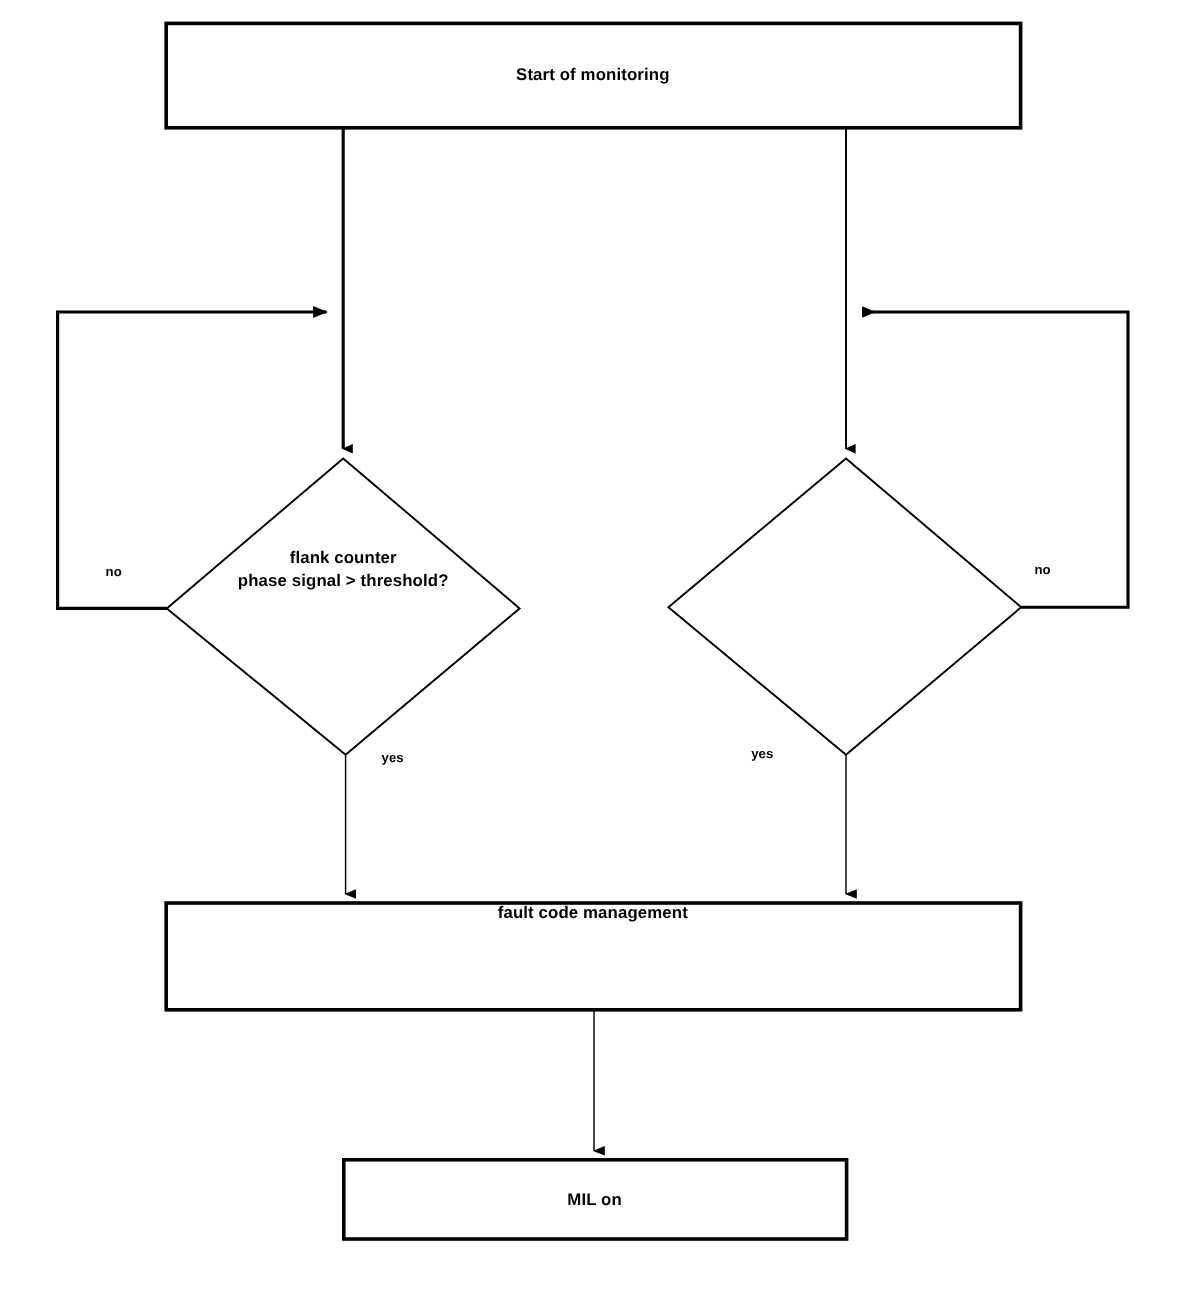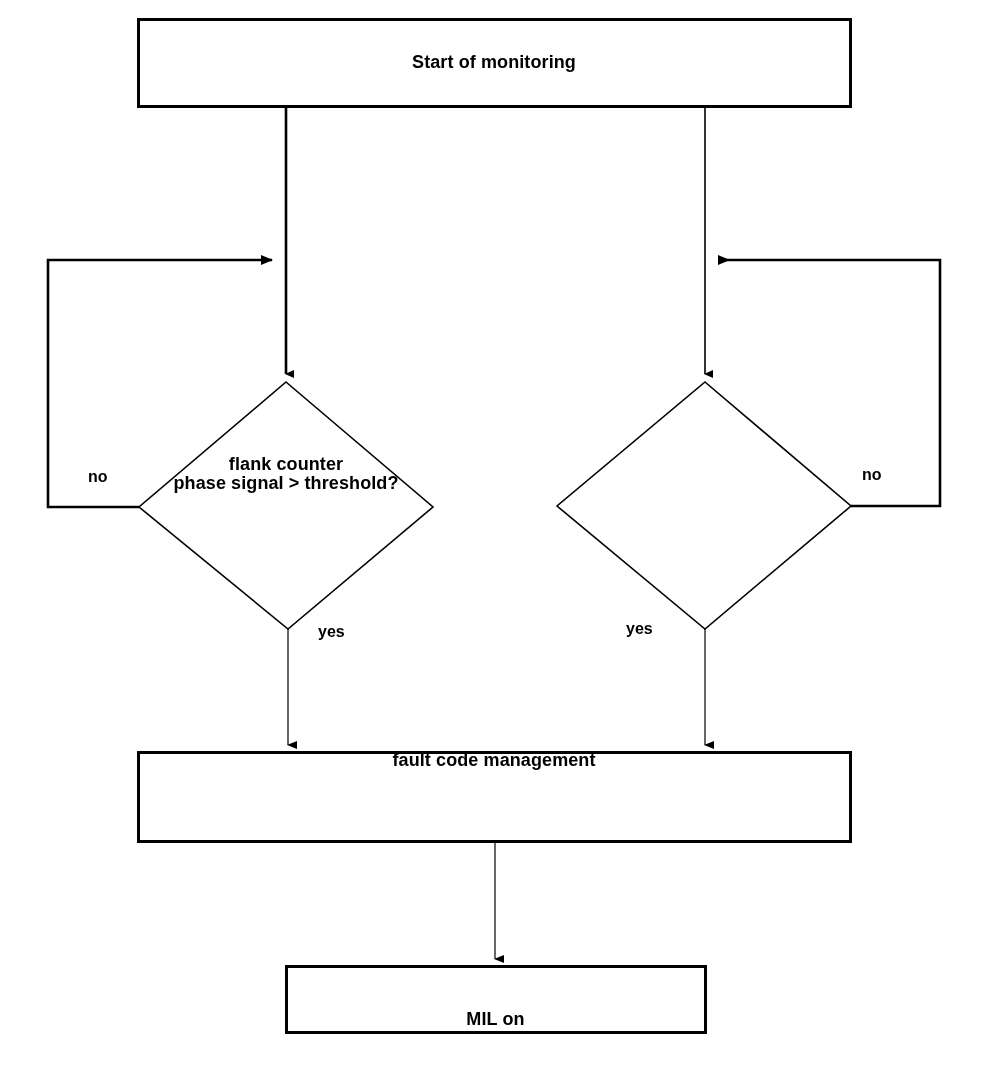--- a/index.html
+++ b/index.html
@@ -24,30 +24,30 @@
     left: 0;
     top: 0;
     width: 992px;
     height: 1078px;
     display: block;
   }
   .node-label {
     position: absolute;
     text-align: center;
     font-weight: bold;
-    font-size: 18px;
+    font-size: 14px;
     line-height: 19px;
     color: #000000;
     letter-spacing: 0.1px;
     pointer-events: none;
   }
   .edge-label {
     position: absolute;
     font-weight: bold;
-    font-size: 16px;
+    font-size: 11px;
     line-height: 16px;
     color: #000000;
     white-space: nowrap;
   }
   .box-text-wrap {
     display: flex;
     align-items: center;
     justify-content: center;
     width: 100%;
     height: 100%;
@@ -128,21 +128,21 @@
     </div>
   </div>
 
 
   <div class="node-label" style="left:138px; top:716px; width:712px; height:89px;">
     <div class="box-text-wrap">
       <span>fault code management</span>
     </div>
   </div>
 
-  <div class="node-label" style="left:286px; top:966px; width:419px; height:66px;margin-top:20px;">
+  <div class="node-label" style="left:286px; top:966px; width:419px; height:66px;">
     <div class="box-text-wrap">
       <span>MIL on</span>
     </div>
   </div>
 
   <div class="edge-label" style="left:88px; top:469px;">no</div>
 
   <div class="edge-label" style="left:318px; top:624px;">yes</div>
 
   <div class="edge-label" style="left:862px; top:467px;">no</div>

